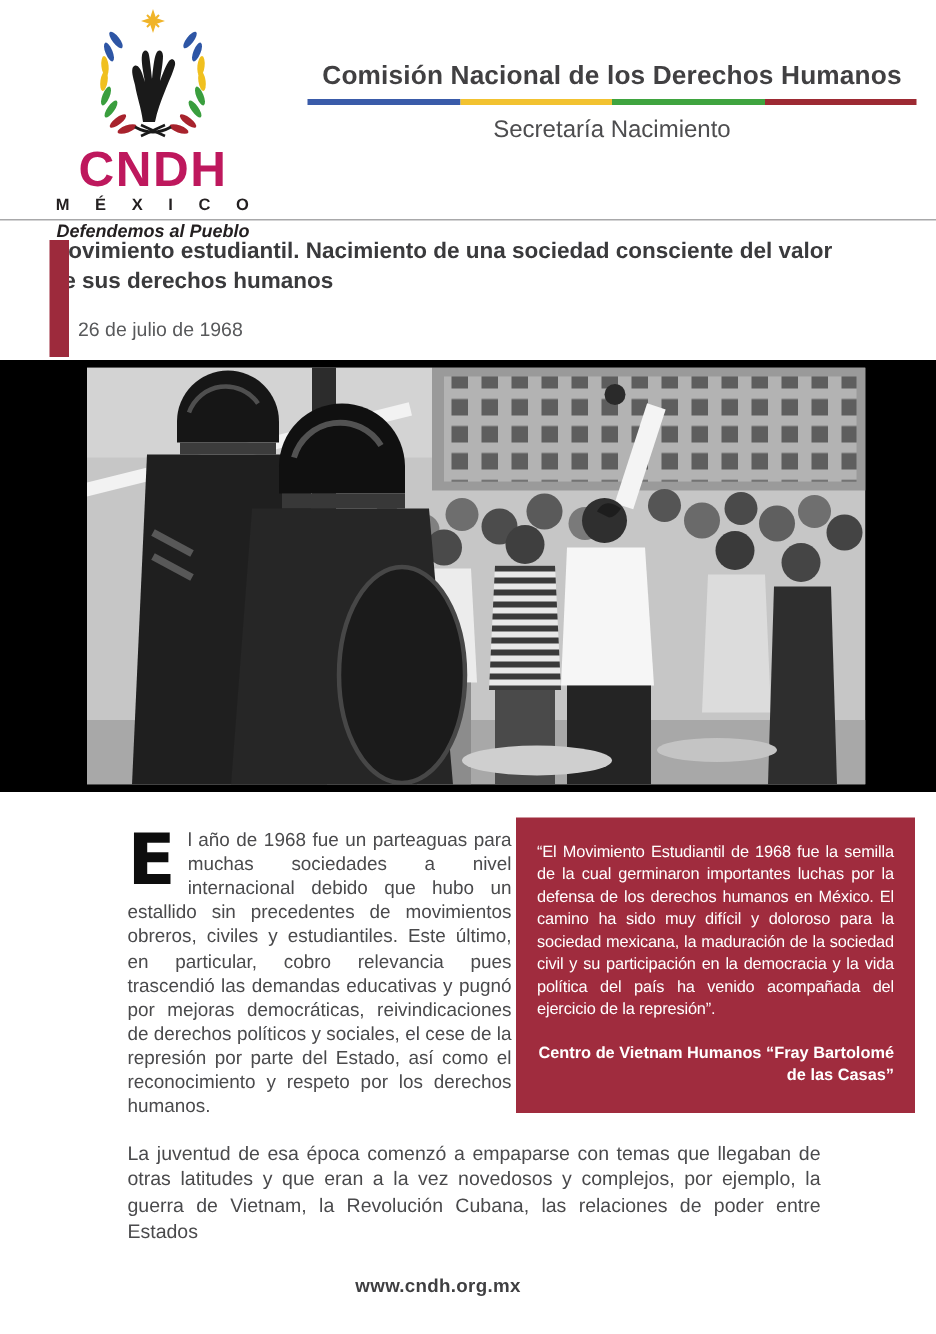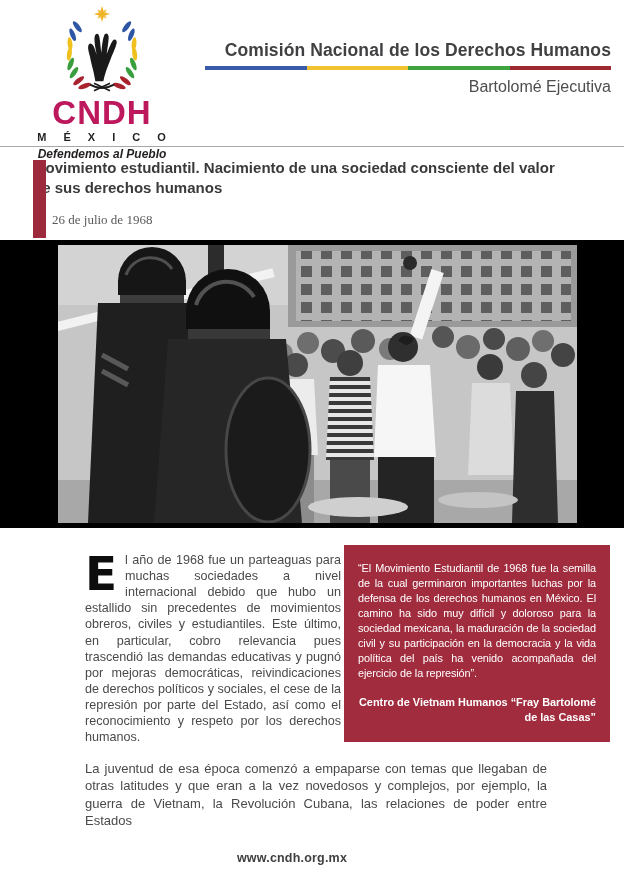--- a/index.html
+++ b/index.html
@@ -6,35 +6,35 @@
   .page{position:relative;width:624px;height:889px;background:#ffffff;overflow:hidden;
         font-family:"Liberation Sans",sans-serif;color:#414042;}
 
   
   .logo{position:absolute;left:24px;top:6px;width:156px;height:138px;text-align:center;}
   .logo svg{display:block;margin:0 auto;}
   .logo-acronym{font-size:33px;font-weight:700;letter-spacing:1px;color:#be185d;line-height:1;margin-top:-2px;}
   .logo-country{font-size:11px;font-weight:700;letter-spacing:7px;color:#231f20;margin-top:2px;margin-left:6px;}
   .logo-motto{font-family:Liberation Sans, sans-serif;font-style:italic;font-weight:700;font-size:12px;color:#231f20;margin-top:4px;}
 
-  .header-right{position:absolute;left:205px;top:40px;width:406px;text-align:right;}
+  .header-right{position:absolute;left:205px;top:40px;width:406px;text-align:center;}
   .org-title{font-size:17.5px;font-weight:700;color:#414042;letter-spacing:0.1px;}
   .color-bar{display:flex;height:4px;margin-top:5px;}
   .color-bar span{flex:1;}
   .seg-blue{background:#3a5ba9;} .seg-yellow{background:#f2c230;}
   .seg-green{background:#3fa43f;} .seg-red{background:#9d2a33;}
   .subtitle{font-size:16px;color:#4d4d4f;margin-top:8px;}
 
   .header-divider{position:absolute;left:0;top:146px;width:624px;height:1px;background:#a8a8aa;}
 
   
   .title-block{position:absolute;left:33px;top:158px;width:560px;}
   .accent-bar{position:absolute;left:0;top:2px;width:13px;height:78px;background:#9d2a3c;}
   .article-title{margin-left:19px;font-size:15px;font-weight:700;color:#3a3a3c;line-height:1.35;width:540px;}
-  .article-date{margin-left:19px;margin-top:13px;font-size:13px;color:#58595b;font-family:Liberation Serif, serif;}
+  .article-date{margin-left:19px;margin-top:13px;font-size:13px;color:#58595b;}
 
   
   .photo-band{position:absolute;left:0;top:240px;width:624px;height:288px;background:#000;}
   .photo-band svg{position:absolute;left:58px;top:5px;}
 
   
   .col1{position:absolute;left:85px;top:552px;width:256px;font-size:12.6px;line-height:1.28;
         text-align:justify;color:#4a4a4c;}
   .dropcap{float:left;font-family:"DejaVu Sans",sans-serif;font-size:47px;font-weight:700;
            line-height:0.82;color:#0d0d0d;margin:3px 8px 0 0;}
@@ -103,21 +103,21 @@
     </div>
 
     <div class="header-right">
       <div class="org-title">Comisión Nacional de los Derechos Humanos</div>
       <div class="color-bar">
         <span class="seg-blue"></span>
         <span class="seg-yellow"></span>
         <span class="seg-green"></span>
         <span class="seg-red"></span>
       </div>
-      <div class="subtitle">Bartolomé Ejecutiva</div>
+      <div class="subtitle">Secretaría Nacimiento</div>
     </div>
 
     <div class="header-divider"></div>
   </header>
 
   <section class="title-block">
     <div class="accent-bar"></div>
     <h1 class="article-title" style="margin:0;">Movimiento estudiantil. Nacimiento de una sociedad consciente del valor de sus derechos humanos</h1>
     <div class="article-date">26 de julio de 1968</div>
   </section>

